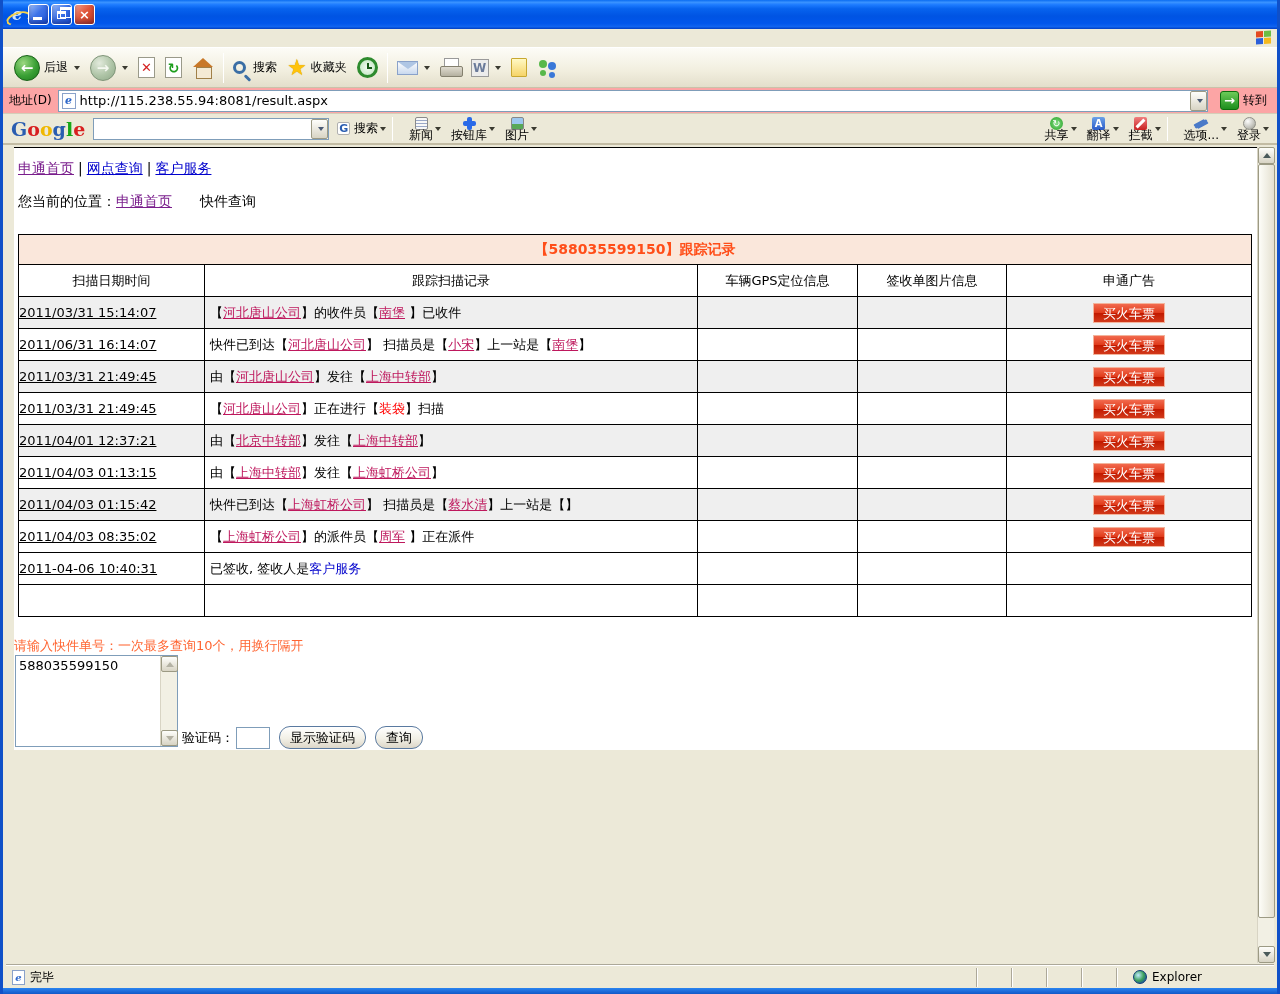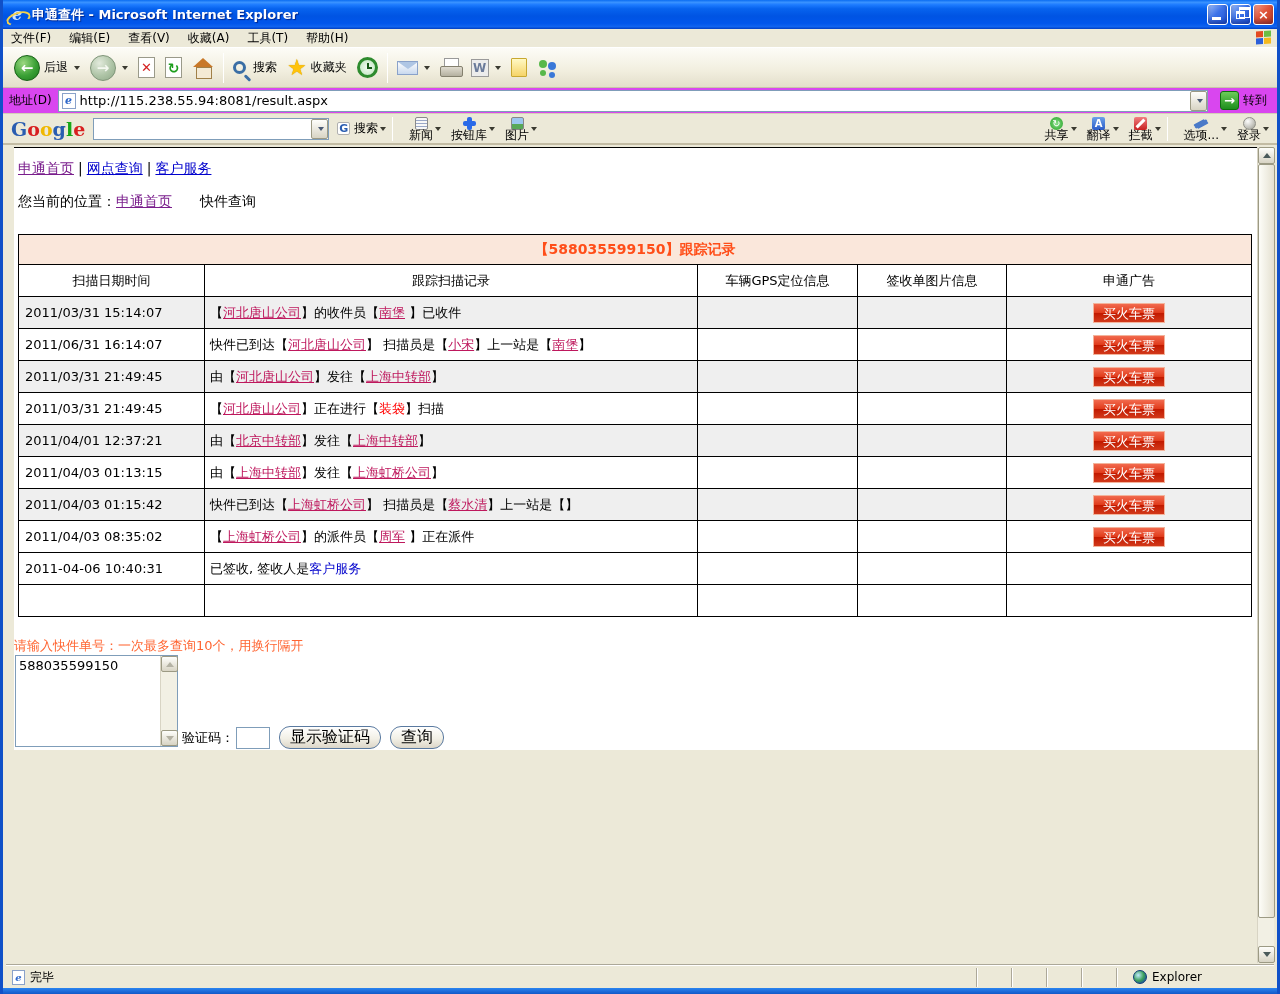--- a/index.html
+++ b/index.html
@@ -57,21 +57,21 @@
   .ic-mail::after { content:""; position:absolute; left:0; top:0; border-left:10px solid transparent; border-right:10px solid transparent; border-top:7px solid #AFC6E4; }
   .ic-print { position:relative; width:21px; height:15px; margin-top:4px; }
   .ic-print::before { content:""; position:absolute; left:4px; top:-4px; width:13px; height:8px; background:#fff; border:1px solid #999; }
   .ic-print::after { content:""; position:absolute; left:0; top:4px; width:21px; height:9px; background:linear-gradient(#E0DCD0,#B4B0A0); border:1px solid #84806E; border-radius:2px; }
   .ic-word { width:18px; height:18px; background:#ECECEC; border:1px solid #9A9A9A; color:#6A7A9A; font-weight:bold; font-size:12px; display:flex; align-items:center; justify-content:center; }
   .ic-note { width:16px; height:19px; background:linear-gradient(#FFF9C4,#F6D468); border:1px solid #C8A830; border-radius:1px; }
   .ic-msgr { position:relative; width:22px; height:20px; }
   .ic-msgr::before { content:""; position:absolute; left:2px; top:2px; width:8px; height:8px; border-radius:50%; background:#58B84A; box-shadow:0 9px 0 -1px #58B84A; }
   .ic-msgr::after { content:""; position:absolute; left:11px; top:4px; width:8px; height:8px; border-radius:50%; background:#3A78D8; box-shadow:0 9px 0 -1px #3A78D8; }
 
-  .addressbar { height:26px; background:#d946ef; border-bottom:1px solid #D4CEB8; display:flex; align-items:center; font-size:12px; padding:0 6px; }
+  .addressbar { height:26px; background:#fca5a5; border-bottom:1px solid #D4CEB8; display:flex; align-items:center; font-size:12px; padding:0 6px; }
   .addr-label { margin-right:6px; color:#000; }
   .addr-input { flex:1; height:22px; background:#fff; border:1px solid #7F9DB9; display:flex; align-items:center; padding-left:3px; position:relative; }
   .addr-input .ie-page { width:14px; height:16px; background:#fff; border:1px solid #8AA2CA; color:#2C66C9; font-family:"DejaVu Serif",serif; font-style:italic; font-weight:bold; font-size:11px; line-height:14px; text-align:center; margin-right:4px; }
   .addr-url { flex:1; font-size:13px; color:#000; white-space:nowrap; overflow:hidden; }
   .combo-btn { width:17px; height:20px; background:linear-gradient(180deg,#FEFEFB,#D8D4C4); border:1px solid #9C9A84; border-radius:2px; display:flex; align-items:center; justify-content:center; }
   .combo-btn .drop { border-top-color:#4A5A74; }
   .go-btn { display:flex; align-items:center; gap:4px; margin-left:8px; padding:1px 4px; }
   .ic-go { width:19px; height:19px; border-radius:3px; background:linear-gradient(#6CCB58,#1E8E1E); border:1px solid #0E6E0E; color:#fff; font-weight:bold; display:flex; align-items:center; justify-content:center; font-size:13px; }
 
   .googlebar { height:31px; background:#ECE9D8; border-bottom:2px solid #C3BCA4; display:flex; align-items:center; font-size:12px; padding:0 8px; position:relative; }
@@ -114,41 +114,41 @@
   a.lnk-visited { color:#7A1E8C; }
 
   .crumb { position:absolute; left:4px; top:45px; font-size:14px; color:#000; }
   .crumb a { color:#7A1E8C; text-decoration:underline; }
   .crumb .cur { margin-left:28px; }
 
   table.track { position:absolute; left:4px; top:86px; border-collapse:collapse; table-layout:fixed; width:1233px; font-size:13px; }
   table.track td, table.track th { border:1px solid #000; overflow:hidden; }
   .t-title { height:30px; background:#FAE7DB; color:#FF4E19; font-weight:bold; font-size:14px; text-align:center; }
   table.track th { height:32px; font-weight:normal; text-align:center; background:#fff; }
-  td.c-time { padding-left:6px; height:32px; }
+  td.c-time { height:32px;text-decoration:underline; }
   td.c-rec { padding-left:5px; }
   td.c-ad { text-align:center; }
   tr.shaded td { background:#EFEFEF; }
   a.tlink { color:#be185d; text-decoration:underline; }
   .seg-red { color:#FF0000; }
   .seg-blue { color:#0000CC; }
   .buy-btn { display:inline-block; width:72px; height:20px; line-height:19px; text-align:center; color:#fff; font-size:13px;
     background:linear-gradient(180deg,#F26A4E 0%,#E03C1C 48%,#C21A00 52%,#D2391A 100%); border:1px solid #F3B49C; cursor:pointer; }
 
   .form-hint { position:absolute; left:0px; top:489px; color:#FF6633; font-size:13px; }
   .ta-wrap { position:absolute; left:1px; top:507px; width:163px; height:92px; background:#fff; border:1px solid #7F9DB9; }
   .ta-text { position:absolute; left:3px; top:2px; font-size:13px; color:#000; }
   .ta-scroll { position:absolute; right:0; top:0; width:17px; height:100%; background:#F2F0E4; border-left:1px solid #D8D4C4; }
   .ta-scroll .sb-btn { height:16px; }
   .ta-scroll .tri-up { border-bottom-color:#B4B2A4; }
   .ta-scroll .tri-down { border-top-color:#B4B2A4; }
   .cap-row { position:absolute; left:168px; top:578px; display:flex; align-items:center; font-size:13px; }
   .cap-label { margin-right:2px; }
   .cap-input { width:34px; height:22px; border:1px solid #7F9DB9; background:#fff; font-size:13px; padding:0 2px; }
-  .xp-btn { height:23px; margin-left:9px; padding:0 10px; font-size:16px; font-family:inherit; color:#000;
+  .xp-btn { height:23px; margin-left:9px; padding:0 10px; font-size:13px; font-family:inherit; color:#000;
     background:linear-gradient(180deg,#FFFFFF,#F2F0E6 55%,#DCD6C8); border:1px solid #5A7AA0; border-radius:11px; }
 
   .banner { position:absolute; left:4px; top:611px; width:578px; height:117px; background:#fff; }
   .t-badge { position:absolute; left:0; top:4px; width:35px; height:35px; border-radius:6px;
     background:linear-gradient(180deg,#A6DCC8 0%,#36A05E 45%,#16783E 100%); border:1px solid #0E6030; }
   .t-badge::before { content:""; position:absolute; left:4px; top:7px; width:26px; height:12px; background:#F8F8F4; border-radius:8px 10px 3px 3px; }
   .t-badge::after { content:""; position:absolute; left:4px; top:21px; width:26px; height:5px; background:#0F4A30; }
   .bn-ticket { position:absolute; left:44px; top:14px; color:#8b5cf6; font-weight:bold; font-size:15px; }
   .bn-slogan1 { position:absolute; left:140px; top:6px; color:#7f1d1d; font-weight:bold; font-style:italic; font-size:16px;
     text-shadow:1px 1px 0 #F8D0C0; }
@@ -178,32 +178,30 @@
   .wm-sub { color:#1B6AC9; font-weight:bold; font-size:10px; letter-spacing:3px; margin-left:56px;
     text-shadow:-1px 0 #fff,1px 0 #fff,0 -1px #fff,0 1px #fff; }
 </style>
 </head>
 <body>
 
 <div class="window">
 
   <div class="titlebar">
     <span class="ie-logo">e</span>
-    <span class="title">申通查件 - Microsoft Internet Explorer</span>
     <span class="cap-btn btn-blue">
         <i class="glyph-min"></i>
       </span>
     <span class="cap-btn btn-blue">
         <i class="glyph-restore"></i>
       </span>
     <span class="cap-btn btn-close">×</span>
   </div>
 
   <div class="menubar">
-    <span id="menu-items"><span class="menu-item">文件(F)</span><span class="menu-item">编辑(E)</span><span class="menu-item">查看(V)</span><span class="menu-item">收藏(A)</span><span class="menu-item">工具(T)</span><span class="menu-item">帮助(H)</span></span>
     <span class="win-flag">
         <i class="wf1"></i>
         <i class="wf2"></i>
         <i class="wf3"></i>
         <i class="wf4"></i>
       </span>
   </div>
 
   <div class="toolbar">
     <span class="tb-btn">

